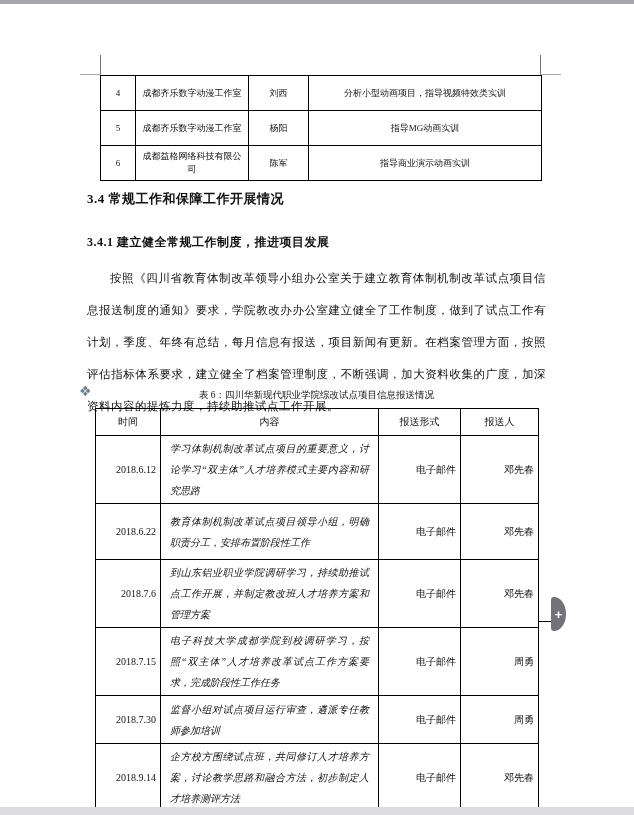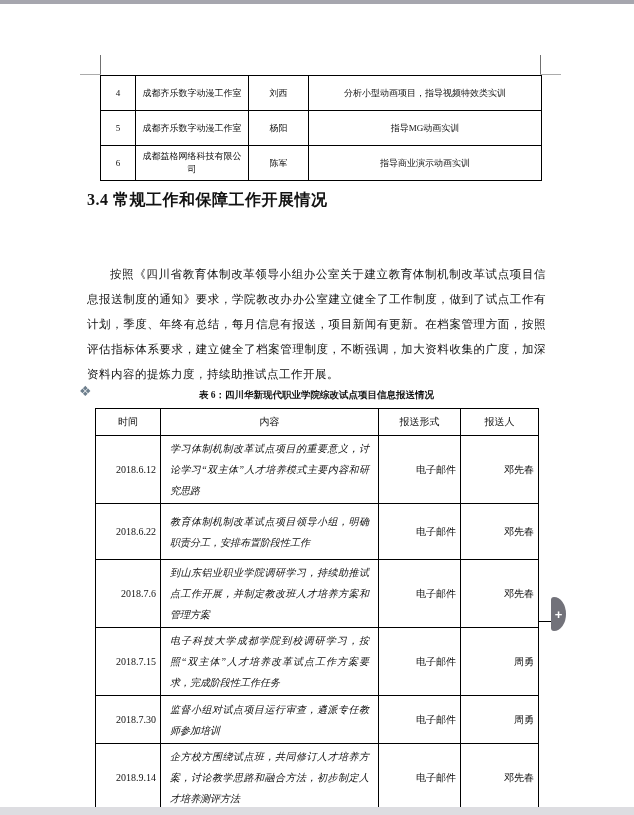--- a/index.html
+++ b/index.html
@@ -19,30 +19,30 @@
   .tick.h { background:#ababab; }
 
   
   table.doc { border-collapse:collapse; table-layout:fixed; position:absolute; }
   table.doc td, table.doc th { border:1px solid #000; padding:1px 4px; overflow:hidden; }
 
   .partners { left:100px; top:75px; width:441px; font-size:9px; }
   .partners td { text-align:center; line-height:13px; }
   .partners tr { height:35px; }
 
-  .h34  { position:absolute; left:87px; top:190px; font-size:16px; font-weight:bold; letter-spacing:0.5px; }
+  .h34  { position:absolute; left:87px; top:190px; font-size:13px; font-weight:bold; letter-spacing:0.5px; }
   .h341 { position:absolute; left:87px; top:234px; font-size:12px;  font-weight:bold; letter-spacing:0.5px; }
 
   .para {
     position:absolute; left:87px; top:262px; width:459px;
-    font-size:11.5px; line-height:25px; text-align:justify; text-indent:2em;
+    font-size:11.5px; line-height:32px; text-align:justify; text-indent:2em;
     letter-spacing:0.5px;
   }
 
-  .caption { position:absolute; left:95px; top:389px; width:443px; text-align:center; font-size:9.5px; font-weight:bold; }
+  .caption { position:absolute; left:95px; top:389px; width:443px; text-align:center; font-size:9.5px; font-weight:normal; }
   .anchor-handle { position:absolute; left:79px; top:385px; font-size:14px; color:#6e7f8d; cursor:move; line-height:14px; }
 
   .report { left:95px; top:408px; width:443px; font-size:10px; }
   .report th { font-weight:normal; text-align:center; }
   .report td.c { text-align:right; }
   .report td.content { text-align:justify; padding:2px 9px; line-height:21px;font-style:italic; }
 
   .side-plus {
     position:absolute; left:551px; top:597px; width:15px; height:34px;
     background:#72727a; color:#ffffff;
@@ -87,20 +87,21 @@
     <tr>
       <td>6</td>
       <td>成都益格网络科技有限公司</td>
       <td>陈军</td>
       <td>指导商业演示动画实训</td>
     </tr>
   </tbody>
     </table>
 
   <div class="h34">3.4 常规工作和保障工作开展情况</div>
+  <div class="h341">3.4.1 建立健全常规工作制度，推进项目发展</div>
 
   <div class="para">按照《四川省教育体制改革领导小组办公室关于建立教育体制机制改革试点项目信息报送制度的通知》要求，学院教改办办公室建立健全了工作制度，做到了试点工作有计划，季度、年终有总结，每月信息有报送，项目新闻有更新。在档案管理方面，按照评估指标体系要求，建立健全了档案管理制度，不断强调，加大资料收集的广度，加深资料内容的提炼力度，持续助推试点工作开展。</div>
 
   <div class="anchor-handle">❖</div>
   <div class="caption">表 6：四川华新现代职业学院综改试点项目信息报送情况</div>
 
   <table class="doc report">
     <colgroup>
         <col style="width:65px">
         <col style="width:218px">

